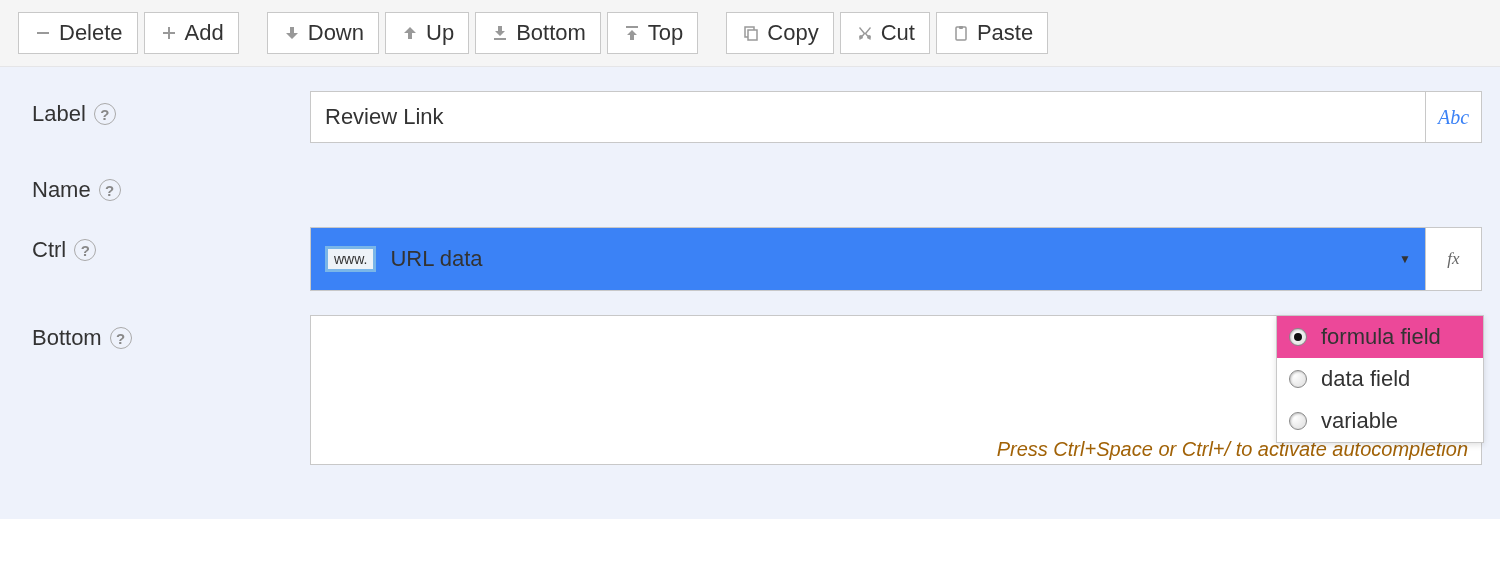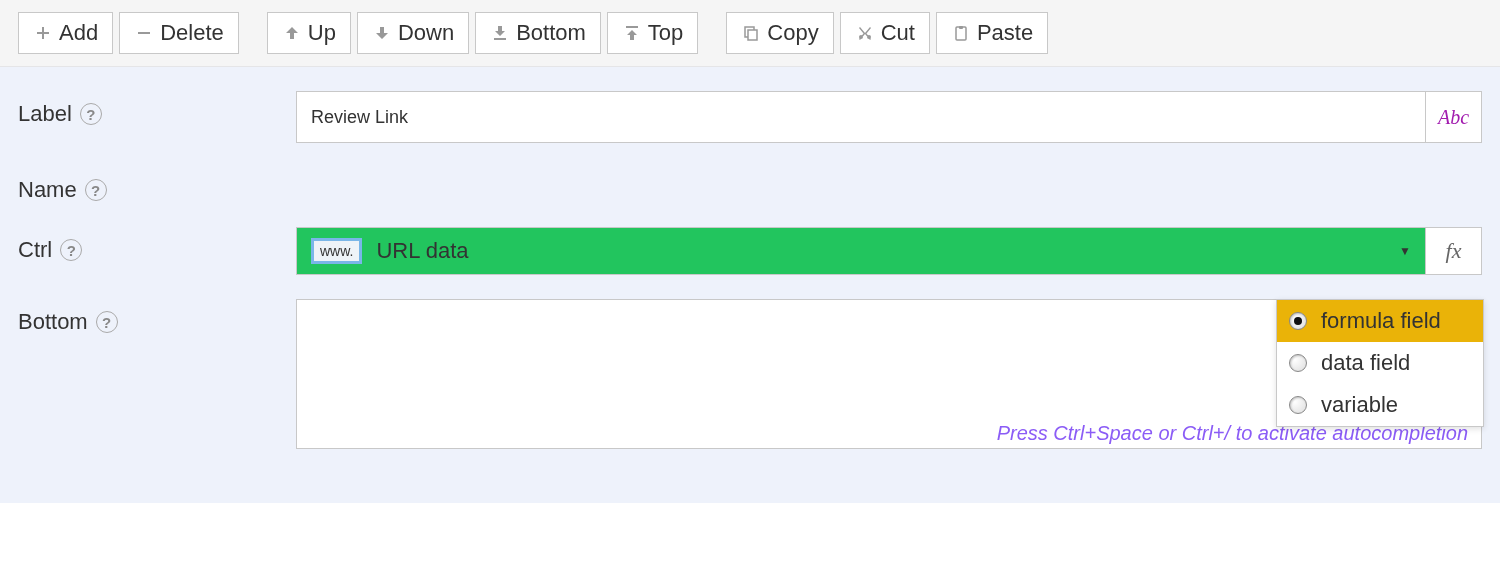--- a/index.html
+++ b/index.html
@@ -27,21 +27,21 @@
     padding: 6px 14px;
     font-size: 22px;
     color: #333;
     cursor: pointer;
     height: 42px;
   }
   .btn .ic { display: inline-flex; align-items: center; justify-content: center; width: 20px; height: 20px; color: #888; }
 
   .form-area {
     background: #eef2fb;
-    padding: 24px 18px 24px 18px;
+    padding: 24px 18px 24px 32px;
   }
   .row {
     display: grid;
     grid-template-columns: 260px 1fr;
     align-items: start;
     margin-bottom: 24px;
     gap: 18px;
   }
   .row-label {
     display: flex;
@@ -65,47 +65,47 @@
   .field-box {
     display: flex;
     align-items: stretch;
     width: 100%;
   }
   .input {
     flex: 1;
     background: #fff;
     border: 1px solid #c8c8c8;
     padding: 12px 14px;
-    font-size: 18px;
+    font-size: 22px;
     color: #333;
     height: 52px;
     outline: none;
   }
   .addon {
     background: #fff;
     border: 1px solid #c8c8c8;
     border-left: none;
     width: 56px;
     display: flex;
     align-items: center;
     justify-content: center;
     font-style: italic;
     font-family: Georgia, 'Times New Roman', serif;
     font-size: 20px;
-    color: #a21caf;
+    color: #3b82f6;
     cursor: pointer;
   }
   .type-select {
     flex: 1;
-    background: #22c55e;
+    background: #3b82f6;
     border: 1px solid #c8c8c8;
     display: flex;
     align-items: center;
     padding: 0 14px;
-    height: 48px;
+    height: 64px;
     position: relative;
   }
   .type-icon-box {
     background: #eef3f8;
     border: 3px solid #7ab6e8;
     padding: 2px 6px;
     font-size: 14px;
     margin-right: 14px;
     color: #333;
   }
@@ -117,21 +117,21 @@
   .type-fx {
     background: #fff;
     border: 1px solid #c8c8c8;
     border-left: none;
     width: 56px;
     display: flex;
     align-items: center;
     justify-content: center;
     font-style: italic;
     font-family: Georgia, 'Times New Roman', serif;
-    font-size: 22px;
+    font-size: 17px;
     color: #666;
     cursor: pointer;
   }
 
   .formula-wrap { position: relative; }
   .formula-area {
     width: 100%;
     background: #fff;
     border: 1px solid #c8c8c8;
     min-height: 150px;
@@ -139,42 +139,42 @@
     font-size: 22px;
     resize: none;
     outline: none;
     font-family: inherit;
   }
   .hint {
     position: absolute;
     right: 14px;
     bottom: 10px;
     font-style: italic;
-    color: #8b5cf6;
+    color: #a16207;
     font-size: 20px;
   }
   .dropdown {
     position: absolute;
     top: 0px;
     right: -2px;
     background: #fff;
     border: 1px solid #c8c8c8;
     box-shadow: 0 2px 6px rgba(0,0,0,0.12);
     width: 208px;
     z-index: 10;
   }
   .dd-item {
     display: flex;
     align-items: center;
     gap: 14px;
     padding: 8px 12px;
     cursor: pointer;
     font-size: 22px;
   }
-  .dd-item.selected { background: #eab308; }
+  .dd-item.selected { background: #ec4899; }
   .radio {
     width: 18px; height: 18px;
     border: 1.5px solid #888;
     border-radius: 50%;
     display: inline-flex;
     align-items: center;
     justify-content: center;
     background: radial-gradient(circle at 30% 30%, #fff, #ddd);
     box-shadow: inset 1px 1px 2px rgba(0,0,0,0.2);
   }
@@ -185,51 +185,51 @@
   }
 </style>
 </head>
 <body>
 
 <div class="toolbar">
   <div class="btn-group">
     <button class="btn">
       <span class="ic">
         <svg viewBox="0 0 16 16" width="16" height="16">
+            <rect x="2" y="7" width="12" height="2" fill="#999"></rect>
+          </svg>
+      </span>
+      <span>Delete</span>
+    </button>
+    <button class="btn">
+      <span class="ic">
+        <svg viewBox="0 0 16 16" width="16" height="16">
             <path d="M7 2h2v5h5v2H9v5H7V9H2V7h5z" fill="#999"></path>
           </svg>
       </span>
       <span>Add</span>
     </button>
-    <button class="btn">
-      <span class="ic">
-        <svg viewBox="0 0 16 16" width="16" height="16">
-            <rect x="2" y="7" width="12" height="2" fill="#999"></rect>
-          </svg>
-      </span>
-      <span>Delete</span>
-    </button>
   </div>
 
   <div class="btn-group">
     <button class="btn">
       <span class="ic">
         <svg viewBox="0 0 16 16" width="16" height="16">
+            <path d="M8 14 2 8h4V2h4v6h4z" fill="#999"></path>
+          </svg>
+      </span>
+      <span>Down</span>
+    </button>
+    <button class="btn">
+      <span class="ic">
+        <svg viewBox="0 0 16 16" width="16" height="16">
             <path d="M8 2 14 8h-4v6H6V8H2z" fill="#999"></path>
           </svg>
       </span>
       <span>Up</span>
-    </button>
-    <button class="btn">
-      <span class="ic">
-        <svg viewBox="0 0 16 16" width="16" height="16">
-            <path d="M8 14 2 8h4V2h4v6h4z" fill="#999"></path>
-          </svg>
-      </span>
-      <span>Down</span>
     </button>
     <button class="btn">
       <span class="ic">
         <svg viewBox="0 0 16 16" width="16" height="16">
             <path d="M8 11 3 6h3V1h4v5h3zM2 13h12v2H2z" fill="#999"></path>
           </svg>
       </span>
       <span>Bottom</span>
     </button>
     <button class="btn">

